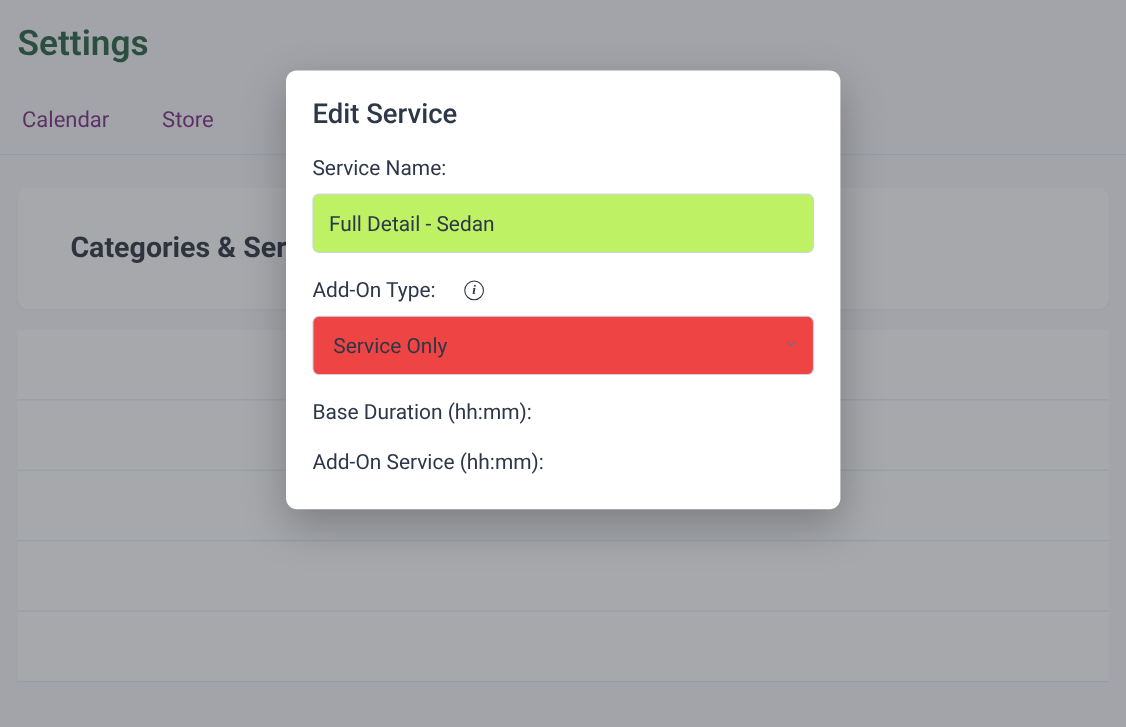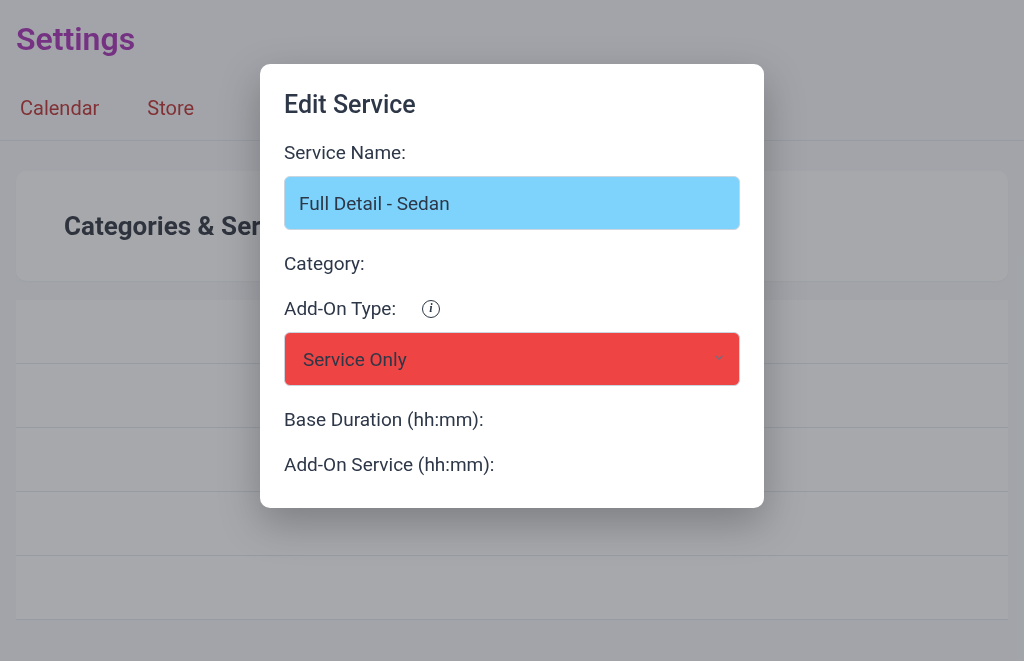--- a/index.html
+++ b/index.html
@@ -15,32 +15,32 @@
       height: 661px;
       overflow: hidden;
       position: relative;
     }
     .page-header {
       padding: 20px 16px 10px 16px;
     }
     .page-title {
       font-size: 32px;
       font-weight: 600;
-      color: #a21caf;
+      color: #14532d;
       margin-bottom: 18px;
     }
     .tabs {
       display: flex;
       gap: 48px;
       border-bottom: 1px solid #e2e8f0;
       padding: 0 20px;
     }
     .tab {
       font-size: 20px;
-      color: #b91c1c;
+      color: #701a75;
       padding: 10px 0 20px 0;
       cursor: pointer;
     }
     .content-card {
       margin: 30px 16px 0 16px;
       background: #ffffff;
       border-radius: 10px;
       padding: 40px 48px;
       box-shadow: 0 1px 2px rgba(0,0,0,0.04);
     }
@@ -121,21 +121,21 @@
       cursor: pointer;
     }
     .text-input {
       width: 100%;
       height: 54px;
       border: 1px solid #cbd5e0;
       border-radius: 6px;
       padding: 0 14px;
       font-size: 19px;
       color: #2d3748;
-      background: #7dd3fc;
+      background: #bef264;
       outline: none;
       line-height: 54px;
     }
     .select-wrapper {
       position: relative;
       width: 100%;
     }
     .select-input {
       width: 100%;
       height: 54px;
@@ -203,21 +203,20 @@
 <div class="overlay">
   <div class="dialog">
     <div class="dialog-title">Edit Service</div>
 
     <div class="form-group">
       <label class="form-label">Service Name:</label>
       <div class="text-input">Full Detail - Sedan</div>
     </div>
 
     <div class="form-group">
-      <label class="form-label">Category:</label>
     </div>
 
     <div class="form-group">
       <div class="label-row">
         <label class="form-label">Add-On Type:</label>
         <span class="info-icon">i</span>
       </div>
       <div class="select-wrapper">
         <div class="select-input">Service Only</div>
         <span class="chevron">

